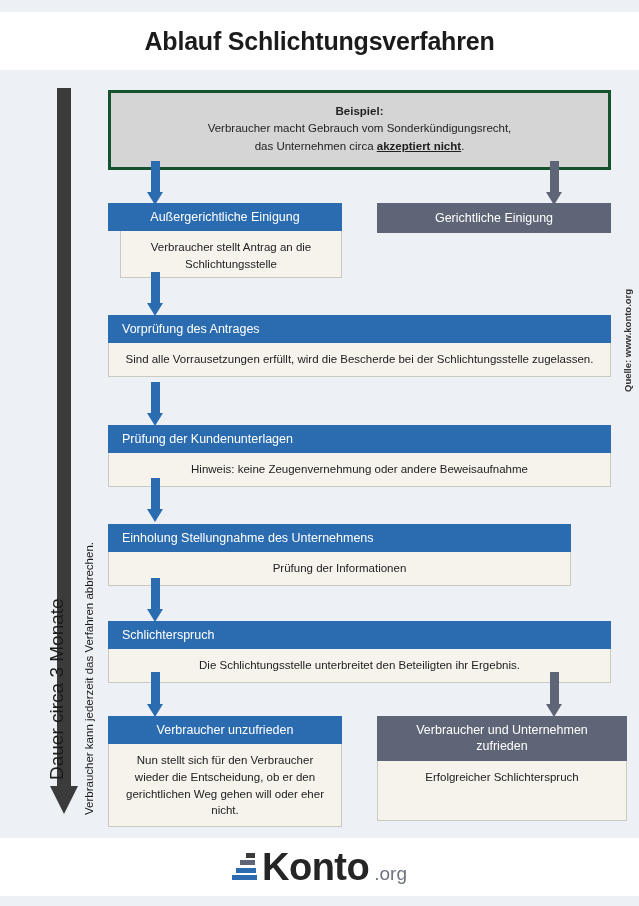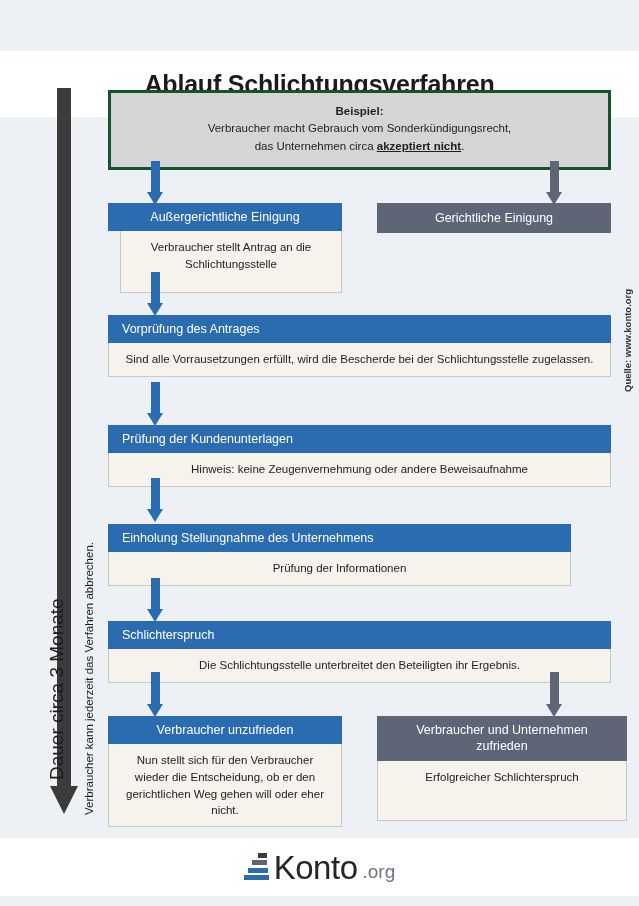--- a/index.html
+++ b/index.html
@@ -14,26 +14,25 @@
     position: relative;
     width: 639px;
     height: 906px;
     background: #edf1f5;
   }
 
   
   .title-band {
     position: absolute;
     left: 0; top: 12px;
-    width: 639px; height: 66px;
+    width: 639px; height: 58px;
     background: #ffffff;
     display: flex;
     align-items: center;
     justify-content: center;
-    margin-top: 39px;
   }
   .title-text {
     font-size: 25px;
     font-weight: bold;
     color: #1b1b1b;
     letter-spacing: -0.2px;
     font-family: "Liberation Sans", sans-serif;
   }
 
   
@@ -153,22 +152,22 @@
     gap: 2.5px;
     height: 30px;
     padding-bottom: 2px;
   }
   .logo-mark span { display: block; height: 5px; }
   .bar1 { width: 9px;  background: #3b3b3b; margin-left: 14px; }
   .bar2 { width: 15px; background: #5d6577; margin-left: 8px; }
   .bar3 { width: 20px; background: #2b6cb0; margin-left: 4px; }
   .bar4 { width: 25px; background: #2b6cb0; margin-left: 0px; }
   .logo-konto {
-    font-size: 33px;
-    font-weight: normal;
+    font-size: 38px;
+    font-weight: bold;
     color: #252525;
     letter-spacing: -0.5px;
     line-height: 1;
   }
   .logo-org {
     font-size: 19px;
     color: #6d7380;
     line-height: 1;
     align-self: flex-end;
     padding-bottom: 3px;
@@ -207,21 +206,21 @@
     <div class="head" style="top:31px;"></div>
   </div>
 
   <div class="arrow gray" style="left:546px; top:161px; width:17px; height:44px;">
     <div class="shaft" style="height:31px;"></div>
     <div class="head" style="top:31px;"></div>
   </div>
 
   <div class="box" style="left:108px; top:203px; width:234px;">
     <div class="box-head blue center">Außergerichtliche Einigung</div>
-    <div class="box-body" style="height:62px;margin-left:12px;">Verbraucher stellt Antrag an die Schlichtungsstelle</div>
+    <div class="box-body" style="height:47px;margin-left:12px;">Verbraucher stellt Antrag an die Schlichtungsstelle</div>
   </div>
 
   <div class="box" style="left:377px; top:203px; width:234px;">
     <div class="box-head gray center" style="padding-top:7px; padding-bottom:7px;">Gerichtliche Einigung</div>
   </div>
 
   <div class="arrow blue" style="left:147px; top:272px; width:17px; height:45px;">
     <div class="shaft" style="height:31px;"></div>
     <div class="head" style="top:31px;"></div>
   </div>

